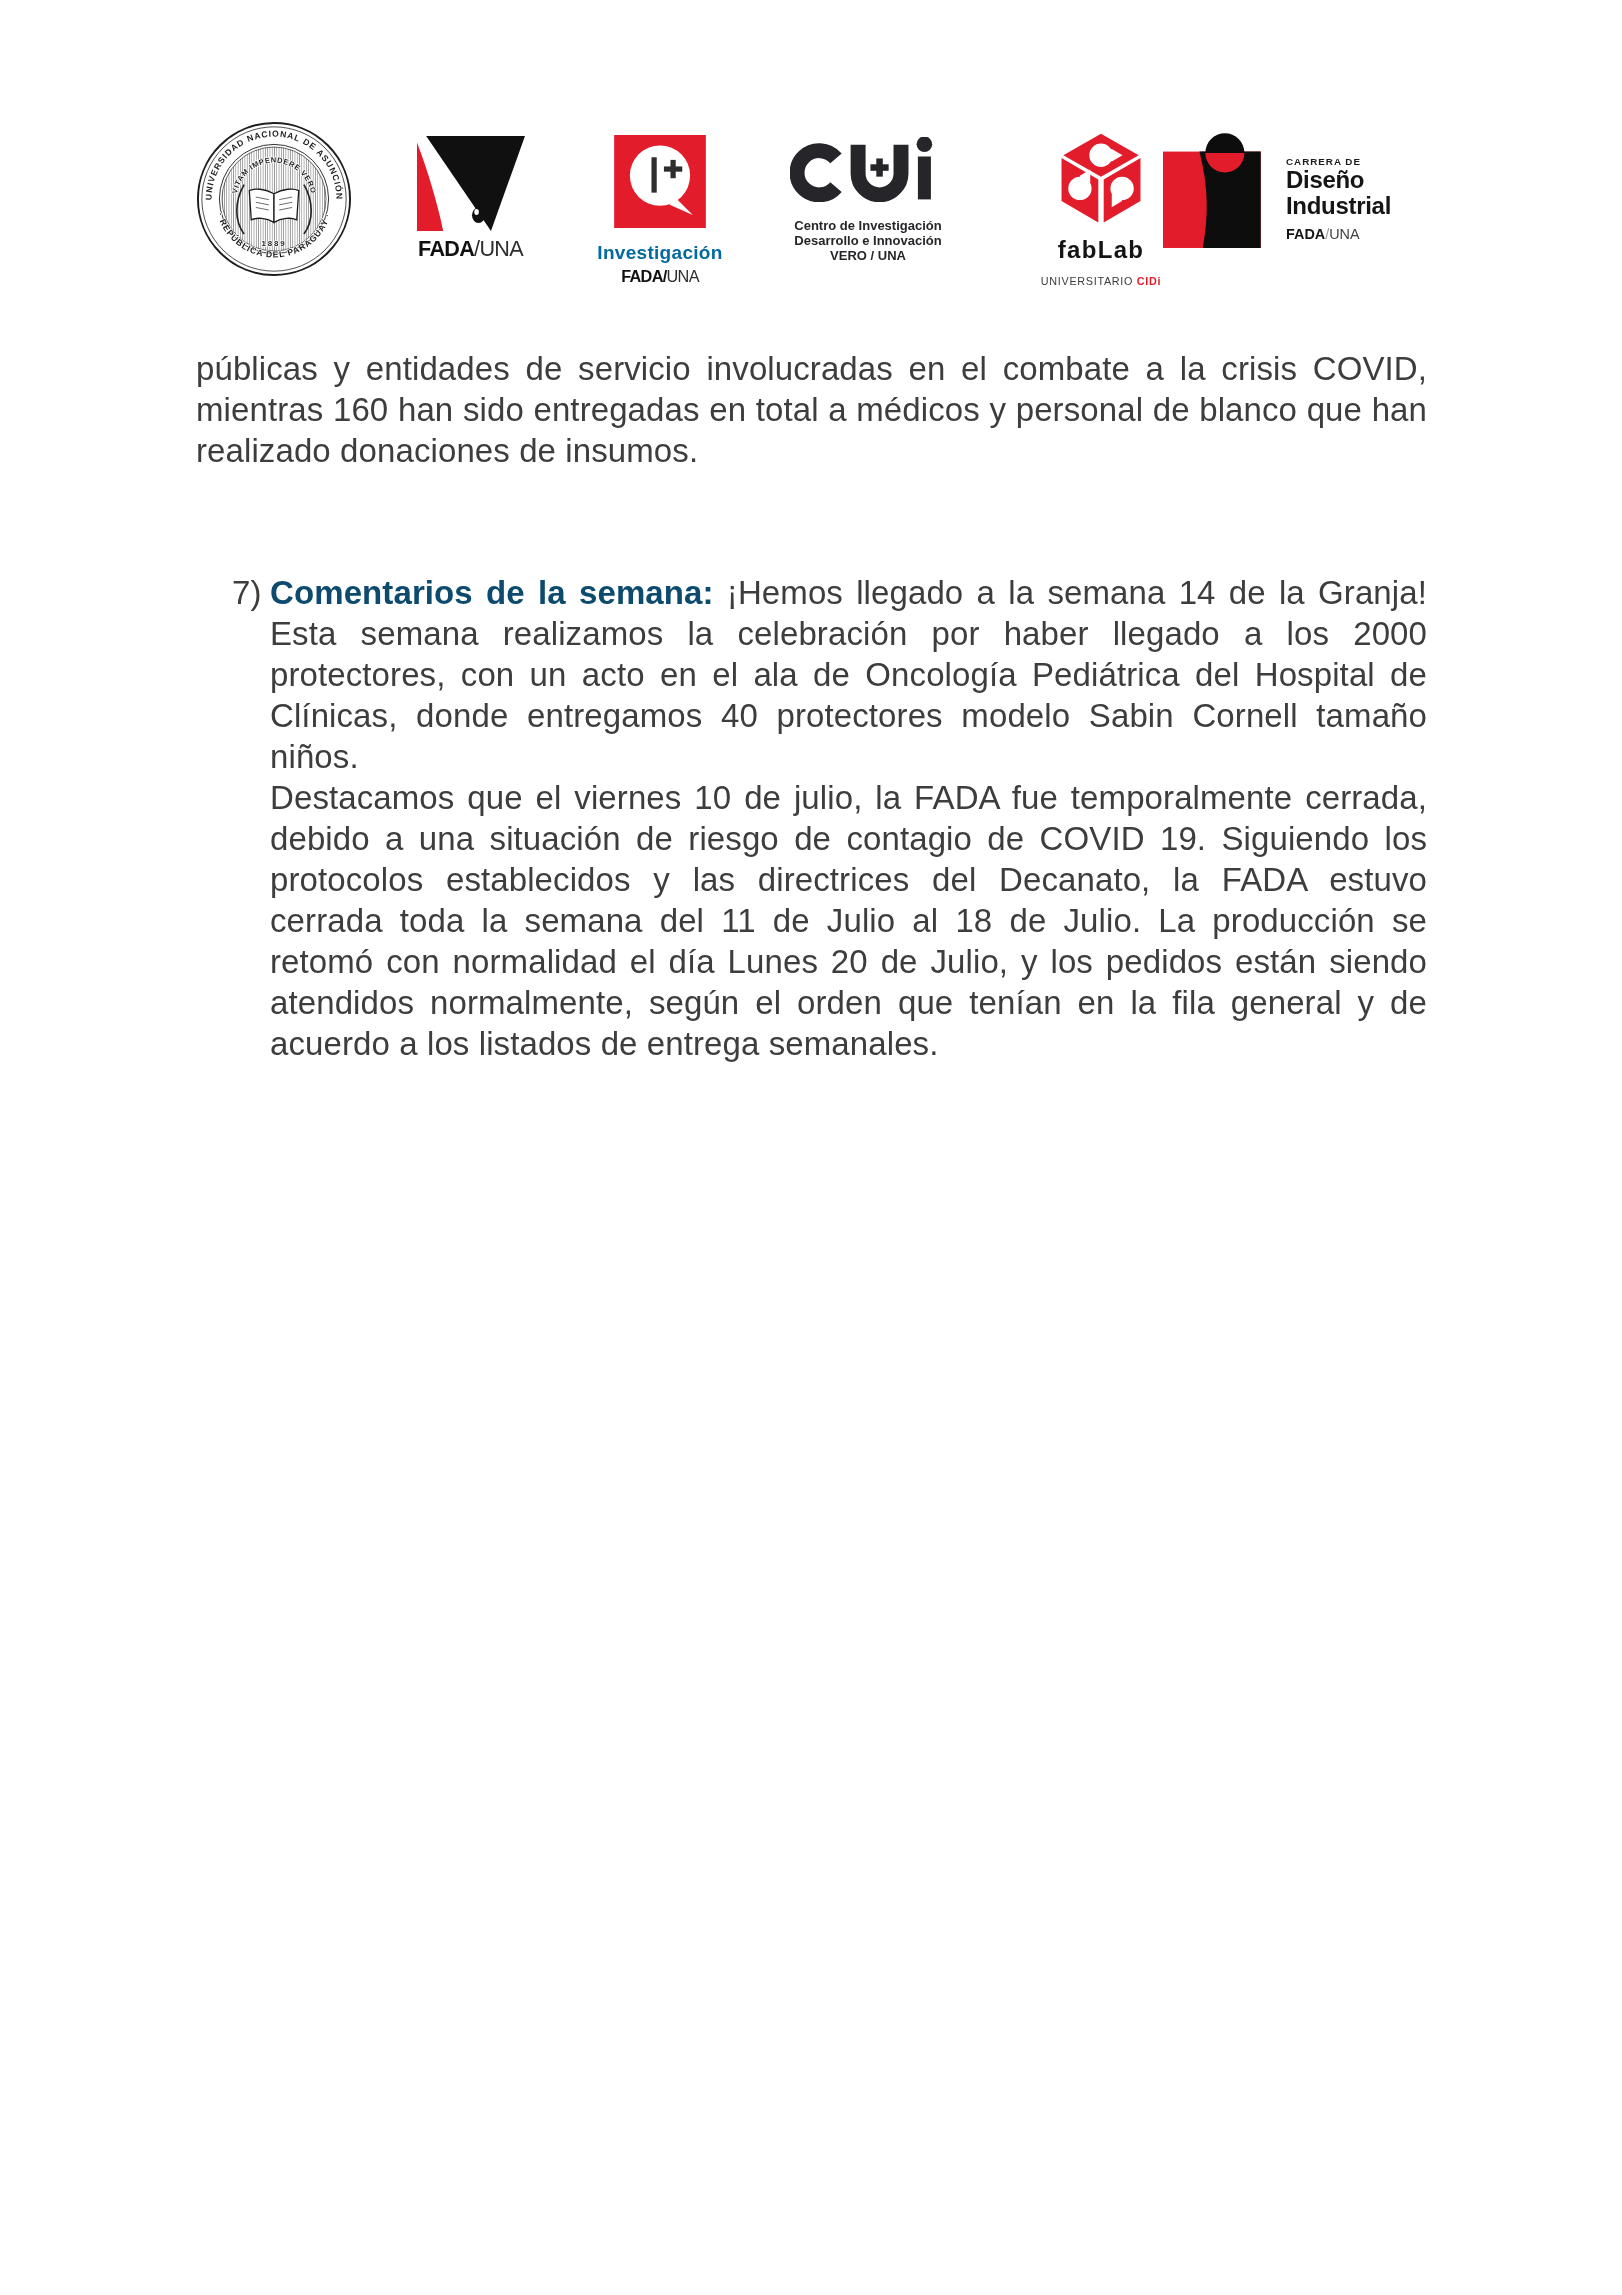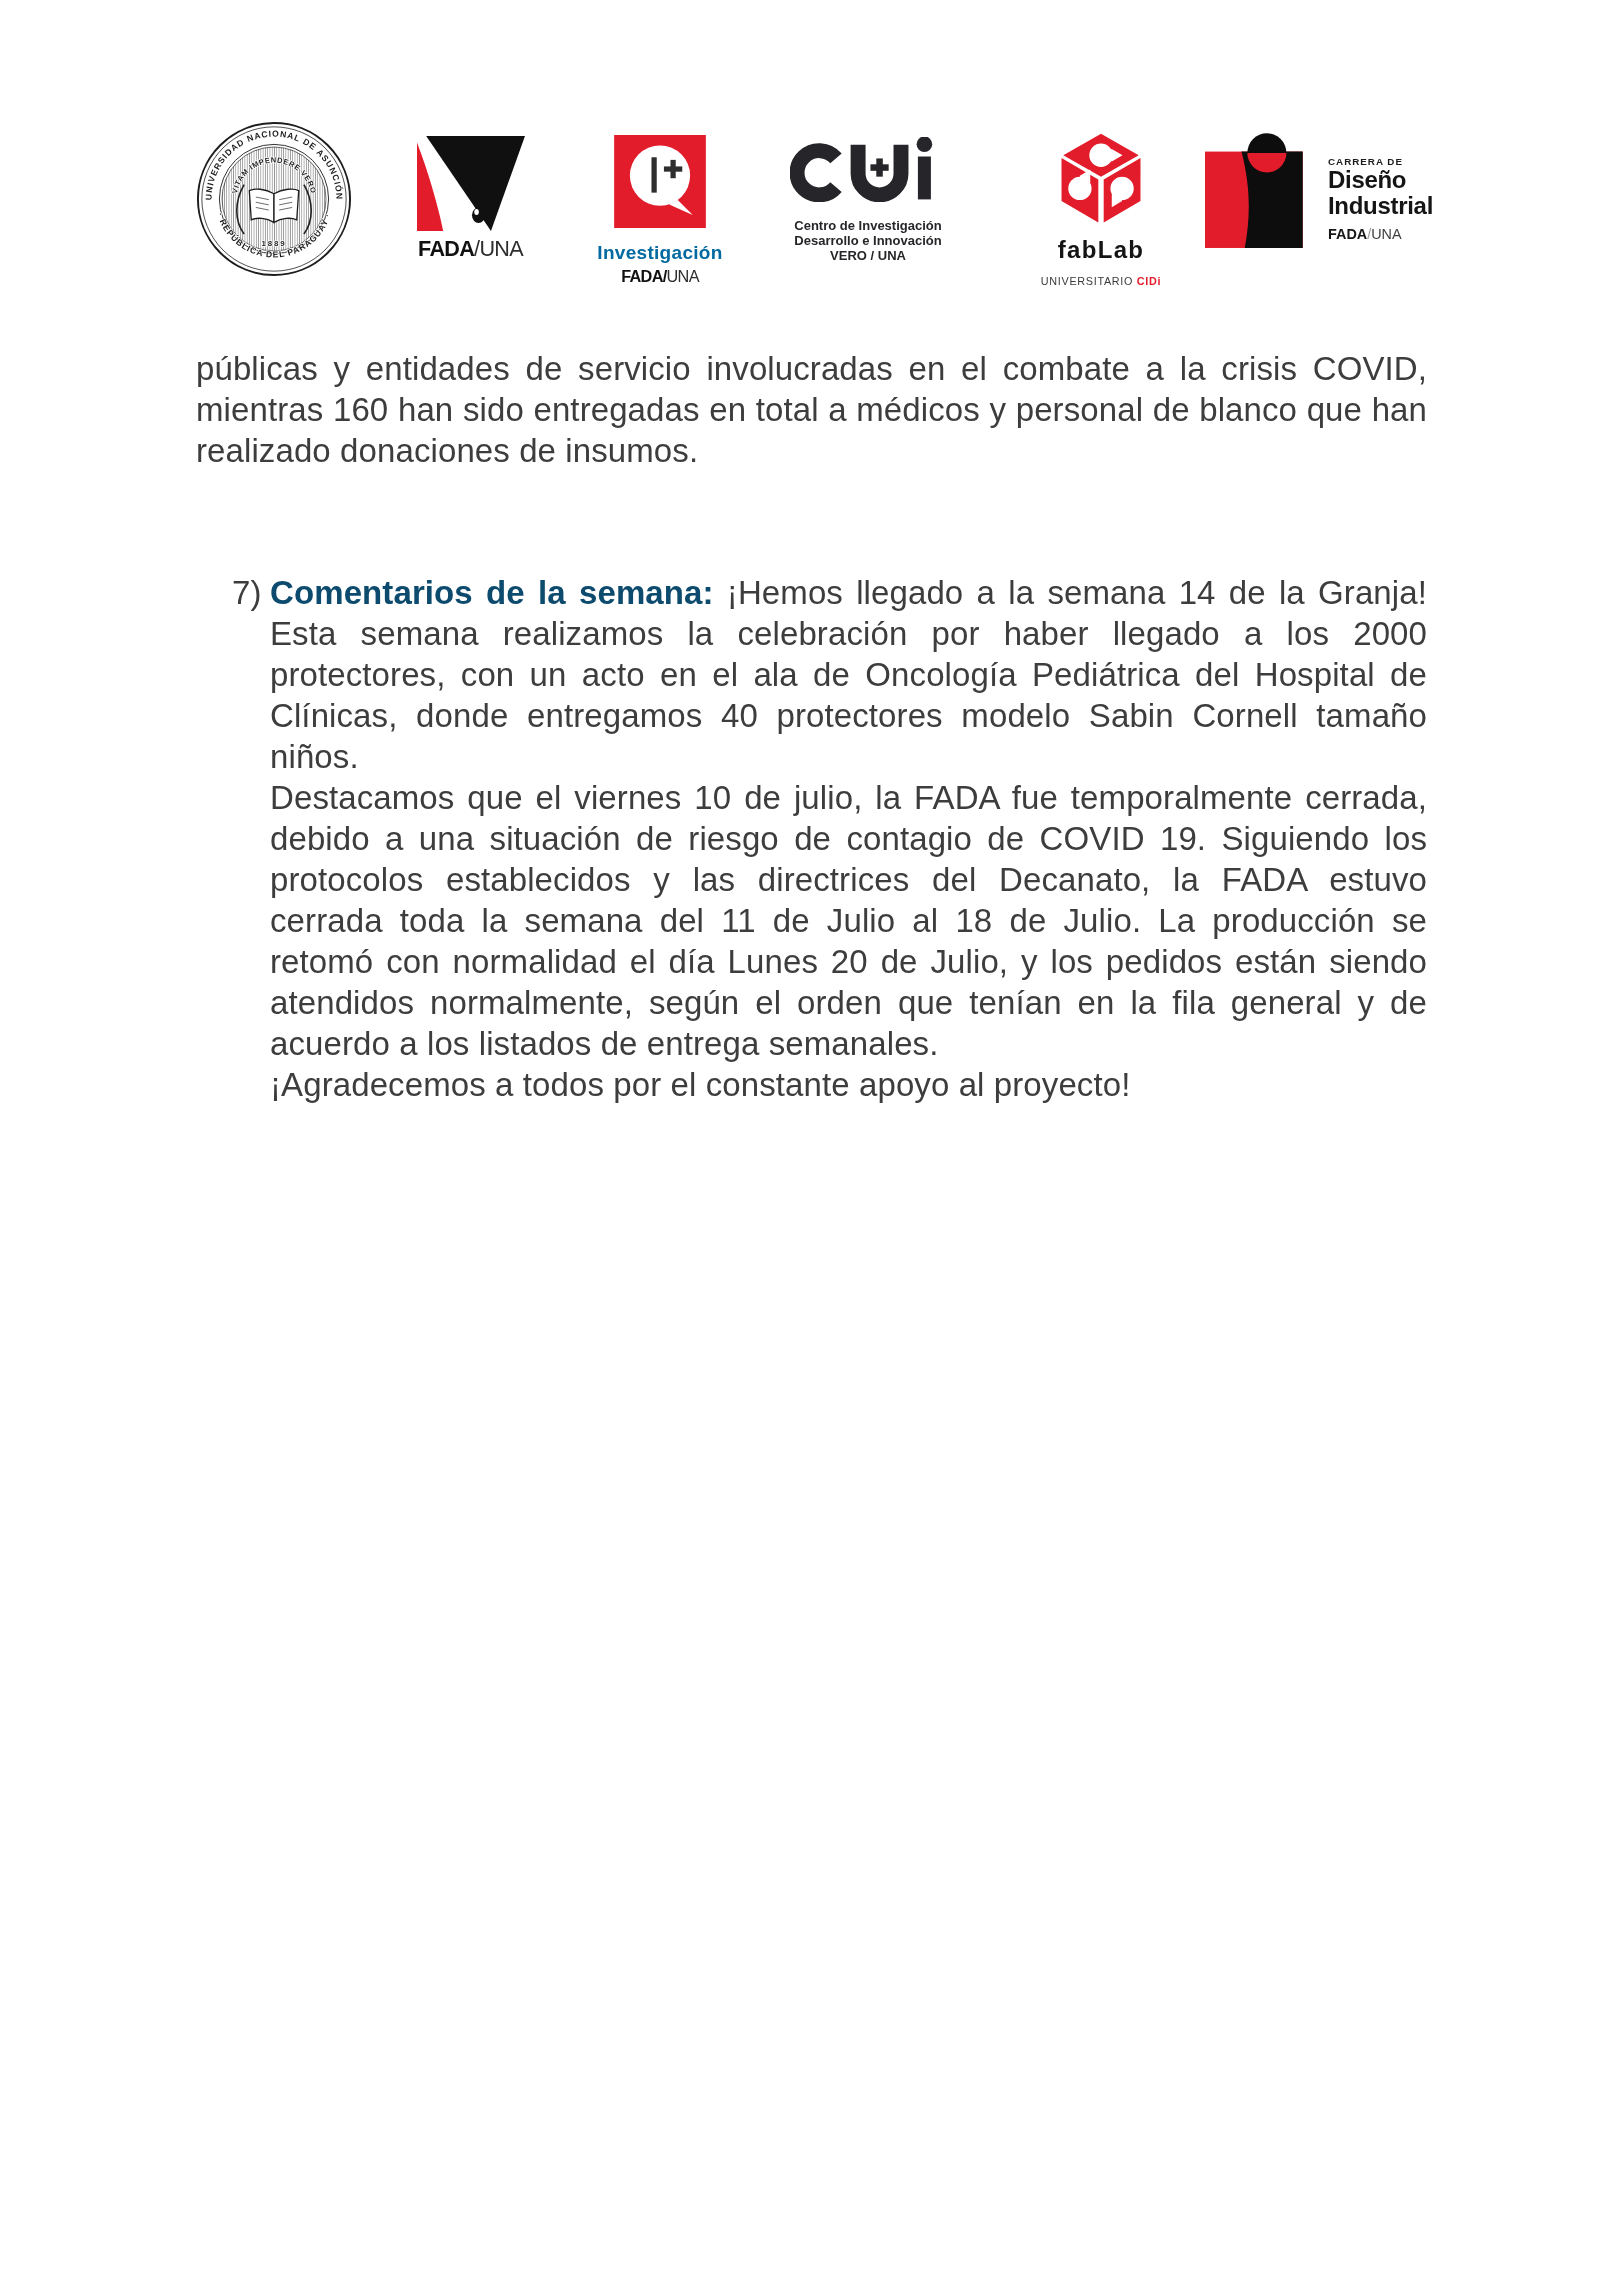--- a/index.html
+++ b/index.html
@@ -36,21 +36,21 @@
   .cidi svg { width:157px; height:65px; display:block; margin:0 auto; }
   .cidi-lines { margin-top:15.7px; font-size:13px; font-weight:700; color:#26262a; line-height:15px; }
 
   .fablab { left:1039px; top:131px; width:124px; }
   .fablab svg { width:90px; height:96px; display:block; margin:0 auto; }
   .fablab-word { margin-top:9.2px; font-size:24px; font-weight:600; color:#141414; letter-spacing:1.3px; }
   .fablab-sub  { margin-top:11px; font-size:10.8px; }
   .fablab-sub .u { font-weight:400; color:#3a3a3a; letter-spacing:0.7px; }
   .fablab-sub .c { font-weight:800; color:#e31c2b; letter-spacing:0.7px; }
 
-  .di { left:1205px; top:132px; width:261px; height:176px; text-align:left; }
+  .di { left:1163px; top:132px; width:261px; height:176px; text-align:left; }
   .di svg { position:absolute; left:0; top:0; width:99px; height:116px; }
   .di-text { position:absolute; left:123px; top:23.5px; }
   .di-kicker { font-size:9.8px; font-weight:800; letter-spacing:1px; color:#1c1c1c; }
   .di-big { font-size:24px; font-weight:800; color:#151515; line-height:26px; letter-spacing:-0.3px; }
   .di-sub { margin-top:7.8px; font-size:14.4px; white-space:nowrap; }
   .di-sub .b { font-weight:800; color:#151515; }
   .di-sub .s { font-weight:400; color:#999; }
   .di-sub .l { font-weight:400; color:#3f3f3f; }
 
   
@@ -193,20 +193,19 @@
 
   <main class="doc-main">
 
     <p class="para">públicas y entidades de servicio involucradas en el combate a la crisis COVID, mientras 160 han sido entregadas en total a médicos y personal de blanco que han realizado donaciones de insumos.</p>
 
     <div class="list7">
       <span class="num">7)</span>
       <div class="content">
         <p class="para"><span class="lead-bold">Comentarios de la semana:</span><span> ¡Hemos llegado a la semana 14 de la Granja! Esta semana realizamos la celebración por haber llegado a los 2000 protectores, con un acto en el ala de Oncología Pediátrica del Hospital de Clínicas, donde entregamos 40 protectores modelo Sabin Cornell tamaño niños.</span></p>
         <p class="para">Destacamos que el viernes 10 de julio, la FADA fue temporalmente cerrada, debido a una situación de riesgo de contagio de COVID 19. Siguiendo los protocolos establecidos y las directrices del Decanato, la FADA estuvo cerrada toda la semana del 11 de Julio al 18 de Julio. La producción se retomó con normalidad el día Lunes 20 de Julio, y los pedidos están siendo atendidos normalmente, según el orden que tenían en la fila general y de acuerdo a los listados de entrega semanales.</p>
-        <p class="para last">¡Agradecemos a todos por el constante apoyo al proyecto!</p>
       </div>
     </div>
 
   </main>
 
 </div>
 
 
 </body></html>

